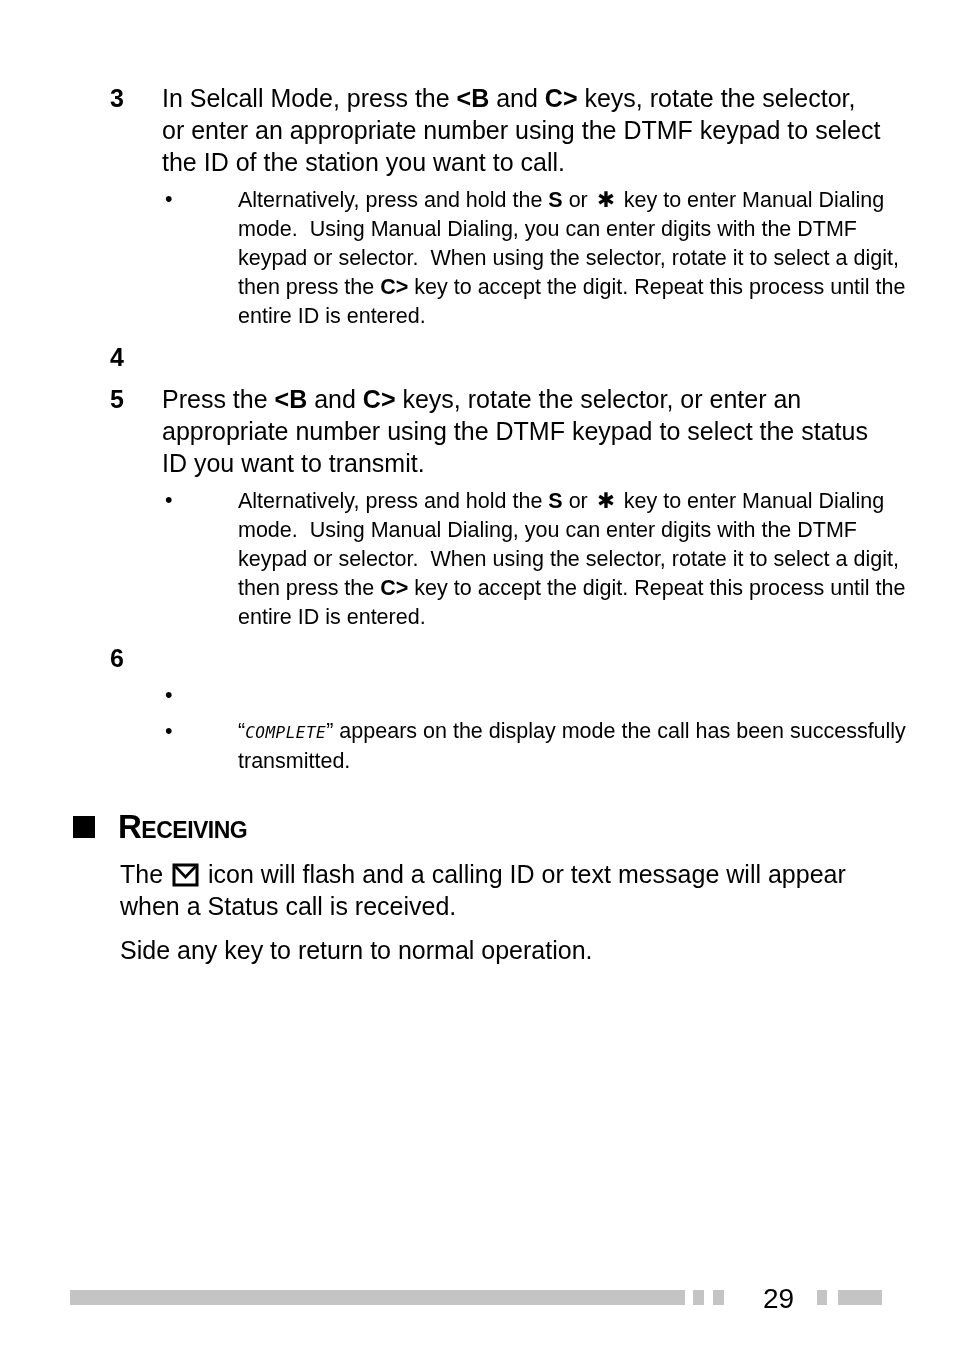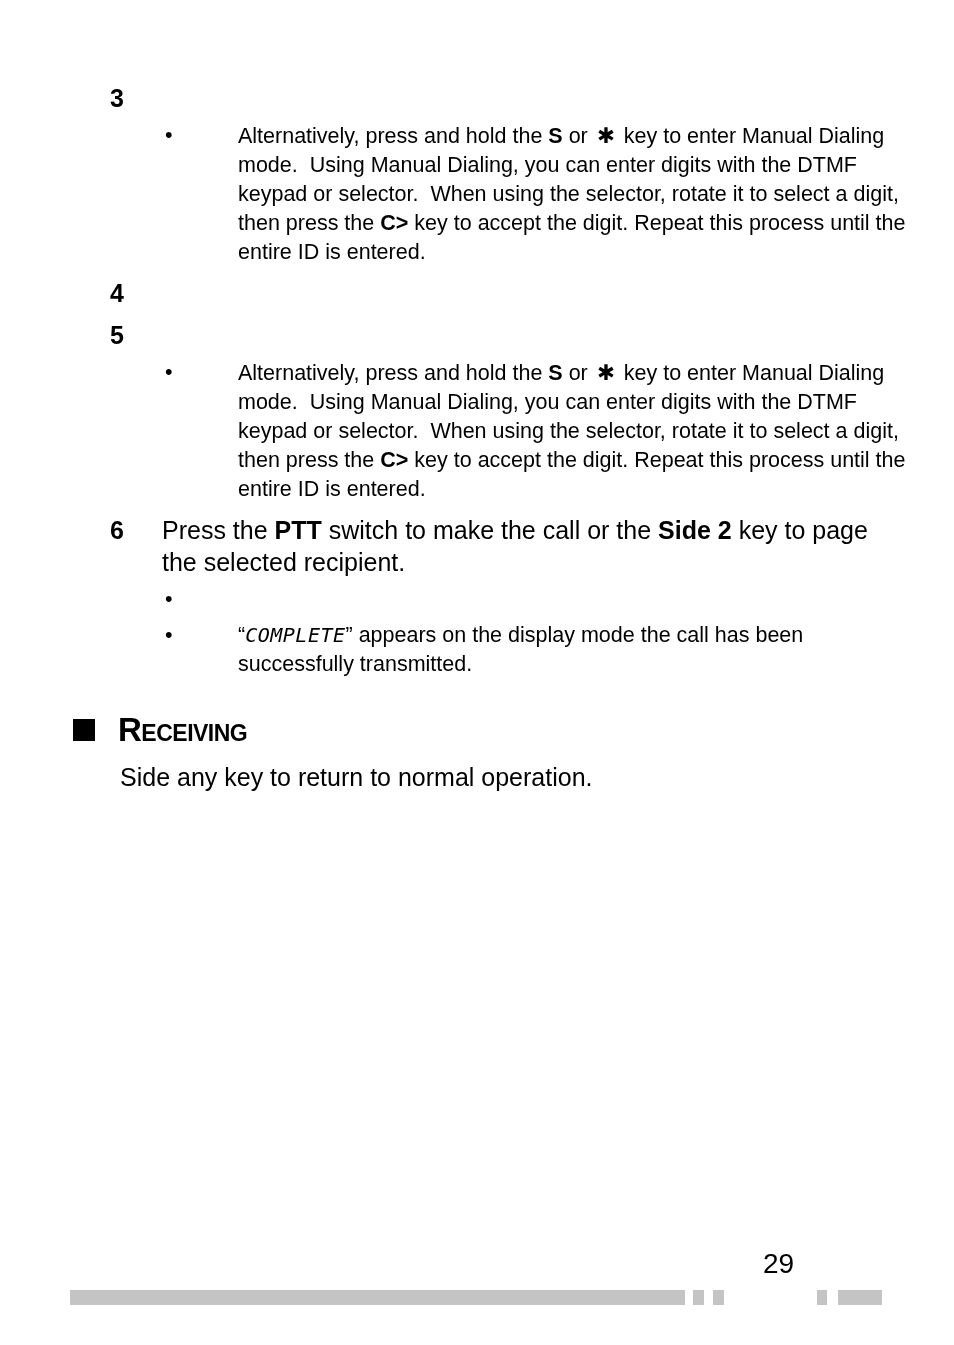--- a/index.html
+++ b/index.html
@@ -45,21 +45,21 @@
   .bbody { width: 672px; margin-left: 28px; }
   .sbody span, .bbody span, .para span { white-space: pre-wrap; }
   .b { font-weight: 700; }
   .star {
     font-family: "DejaVu Sans", sans-serif;
     padding: 0 3px;
   }
   .lcd {
     font-family: "DejaVu Sans Mono", monospace;
     font-style: italic;
-    font-size: 20px;
+    font-size: 16px;
     letter-spacing: 0.5px;
   }
   .heading {
     display: flex;
     align-items: center;
     gap: 23px;
     margin: 32px 0 0 73px;
   }
   .sq {
     width: 22px;
@@ -83,61 +83,66 @@
   .footer { position: absolute; left: 0; top: 0; }
   .gbar { position: absolute; background: var(--bar, #c4c4c4); }
   .fb1 { left: 70px;  top: 1290px; width: 615px; height: 15px; }
   .fs1 { left: 693px; top: 1290px; width: 11px;  height: 15px; }
   .fs2 { left: 713px; top: 1290px; width: 11px;  height: 15px; }
   .fs3 { left: 817px; top: 1290px; width: 10px;  height: 15px; }
   .fb2 { left: 838px; top: 1290px; width: 44px;  height: 15px; }
   .pagenum {
     position: absolute;
     left: 763px;
-    top: 1250px;
+    top: 1285px;
     font-size: 28px;
     line-height: 1;
   }
 </style>
 </head>
 <body style="background: rgb(255, 255, 255); color: rgb(0, 0, 0);">
 
 <div class="content">
     <div class="step">
       <div class="num">3</div>
+      <div class="sbody"><span>In Selcall Mode, press the </span><span class="b">&lt;B</span><span> and </span><span class="b">C&gt;</span><span> keys, rotate the selector, or enter an appropriate number using the DTMF keypad to select the ID of the station you want to call.</span></div>
     </div>
     <div class="bullet">
       <div class="dot">•</div>
       <div class="bbody"><span>Alternatively, press and hold the </span><span class="b">S</span><span> or </span><span class="star">✱</span><span> key to enter Manual Dialing mode.  Using Manual Dialing, you can enter digits with the DTMF keypad or selector.  When using the selector, rotate it to select a digit, then press the </span><span class="b">C&gt;</span><span> key to accept the digit. Repeat this process until the entire ID is entered.</span></div>
     </div>
     <div class="step">
       <div class="num">4</div>
     </div>
     <div class="step">
       <div class="num">5</div>
+      <div class="sbody"><span>Press the </span><span class="b">&lt;B</span><span> and </span><span class="b">C&gt;</span><span> keys, rotate the selector, or enter an appropriate number using the DTMF keypad to select the status ID you want to transmit.</span></div>
     </div>
     <div class="bullet">
       <div class="dot">•</div>
       <div class="bbody"><span>Alternatively, press and hold the </span><span class="b">S</span><span> or </span><span class="star">✱</span><span> key to enter Manual Dialing mode.  Using Manual Dialing, you can enter digits with the DTMF keypad or selector.  When using the selector, rotate it to select a digit, then press the </span><span class="b">C&gt;</span><span> key to accept the digit. Repeat this process until the entire ID is entered.</span></div>
     </div>
     <div class="step">
       <div class="num">6</div>
-      <div class="sbody"><span>Press the </span><span class="b">PTT</span><span> switch to make the call or the </span><span class="b">Side 2</span><span> key to page the selected recipient.</span></div>
     </div>
     <div class="bullet">
       <div class="dot">•</div>
     </div>
     <div class="bullet">
       <div class="dot">•</div>
       <div class="bbody"><span>“</span><span class="lcd">COMPLETE</span><span>” appears on the display mode the call has been successfully transmitted.</span></div>
     </div>
     <div class="heading">
       <div class="sq"></div>
       <div class="htext"><span class="lead">R</span><span class="rest">ECEIVING</span></div>
     </div>
+    <div class="para"><span>The </span><span class="env"><svg width="27" height="25" viewBox="0 0 27 25">
+          <rect x="2" y="3" width="23" height="20" fill="none" stroke="#000" stroke-width="3"></rect>
+          <path d="M3.5 4.5 L13.5 15 L23.5 4.5" fill="none" stroke="#000" stroke-width="2.6"></path>
+        </svg></span><span> icon will flash and a calling ID or text message will appear when a Status call is received.</span></div>
     <div class="para"><span>Side any key to return to normal operation.</span></div>
   </div>
 
 <div class="footer">
   <div class="gbar fb1"></div>
   <div class="gbar fs1"></div>
   <div class="gbar fs2"></div>
   <div class="pagenum">29</div>
   <div class="gbar fs3"></div>
   <div class="gbar fb2"></div>

